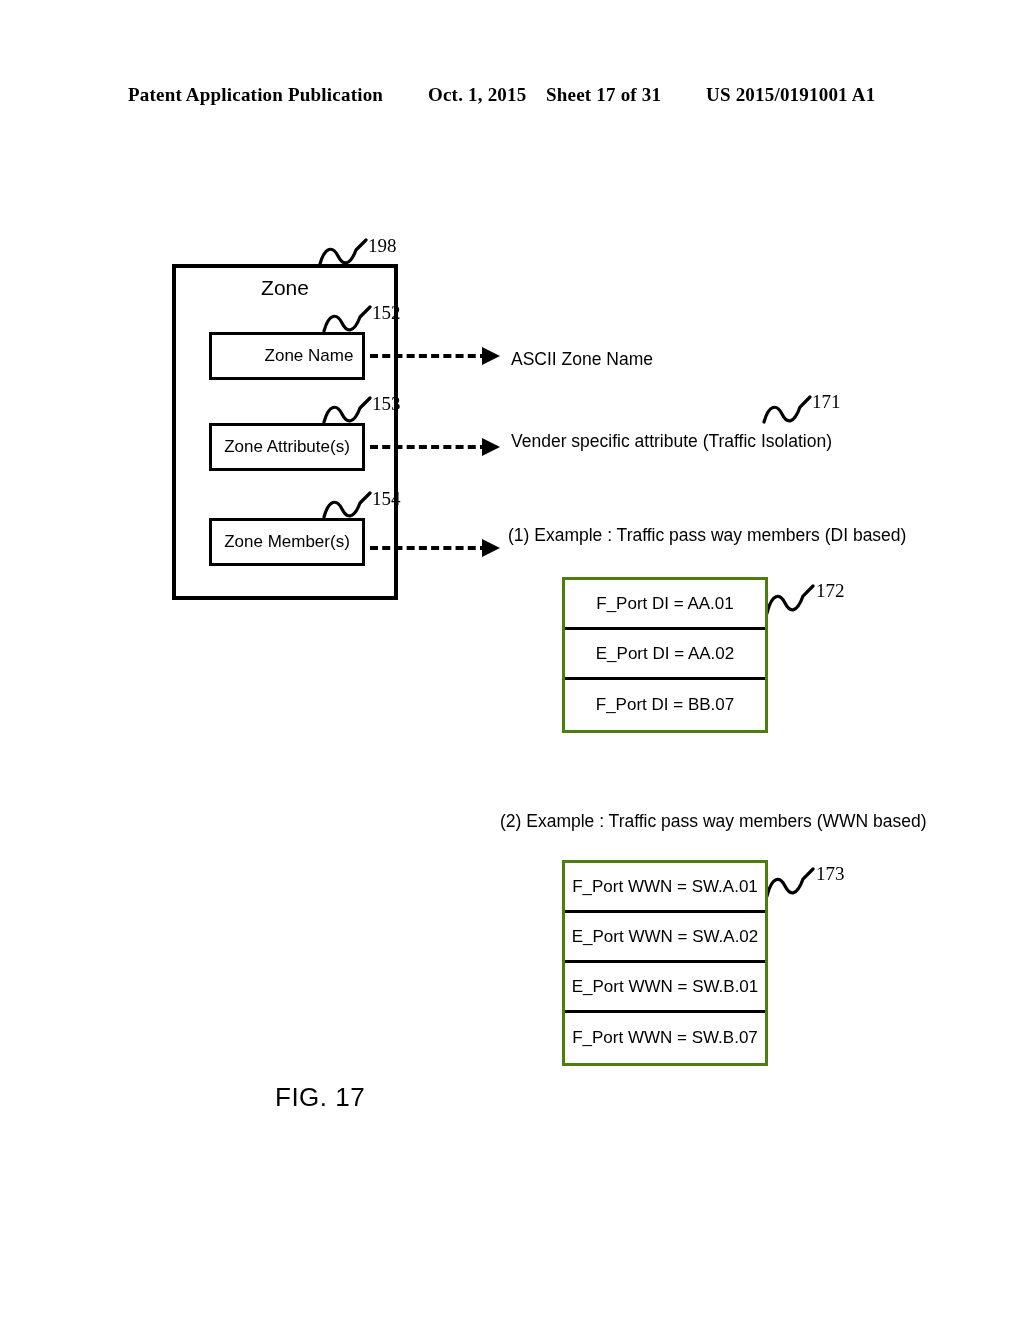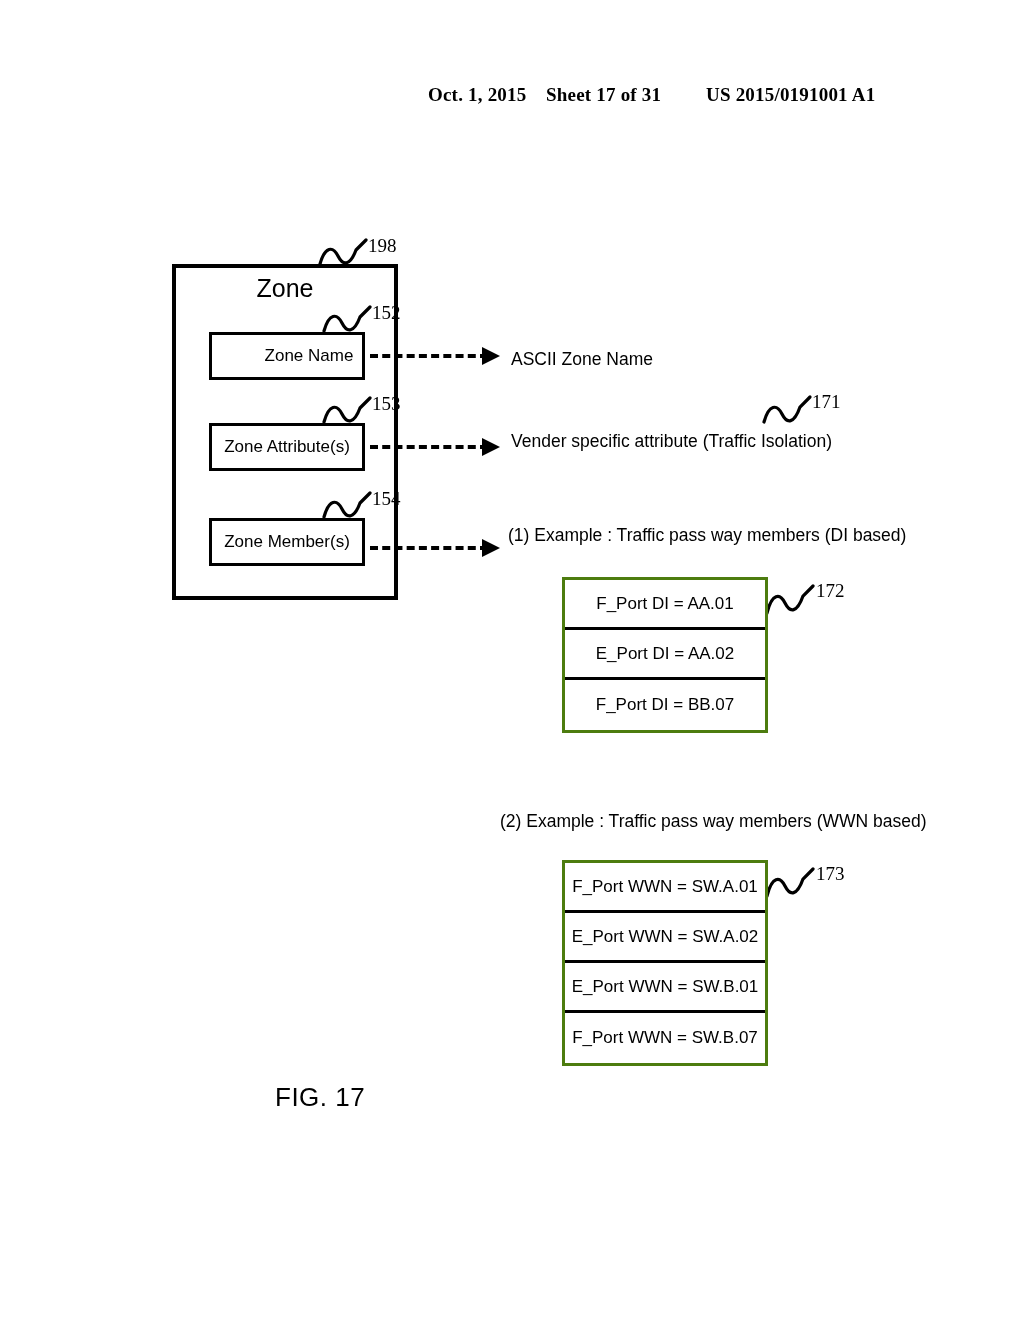--- a/index.html
+++ b/index.html
@@ -44,21 +44,21 @@
     box-sizing: border-box;
     background: #fff;
   }
 
   .zone-caption {
     position: absolute;
     left: 172px;
     top: 276px;
     width: 226px;
     text-align: center;
-    font-size: 25px;
+    font-size: 21px;
     line-height: 24px;
   }
 
   .field-box {
     position: absolute;
     left: 209px;
     width: 156px;
     height: 48px;
     border: 3px solid #000;
     box-sizing: border-box;
@@ -166,20 +166,21 @@
     left: 275px;
     top: 1082px;
     font-size: 26px;
     letter-spacing: 0.5px;
   }
 </style>
 </head>
 <body>
 
 <div id="page-header">
+  <span class="hdr-pub">Patent Application Publication</span>
   <span class="hdr-date">Oct. 1, 2015</span>
   <span class="hdr-sheet">Sheet 17 of 31</span>
   <span class="hdr-num">US 2015/0191001 A1</span>
 </div>
 
 <div class="outer-box"></div>
 <div class="zone-caption">Zone</div>
 
 <div class="field-box fb1">
   <span>Zone Name</span>

